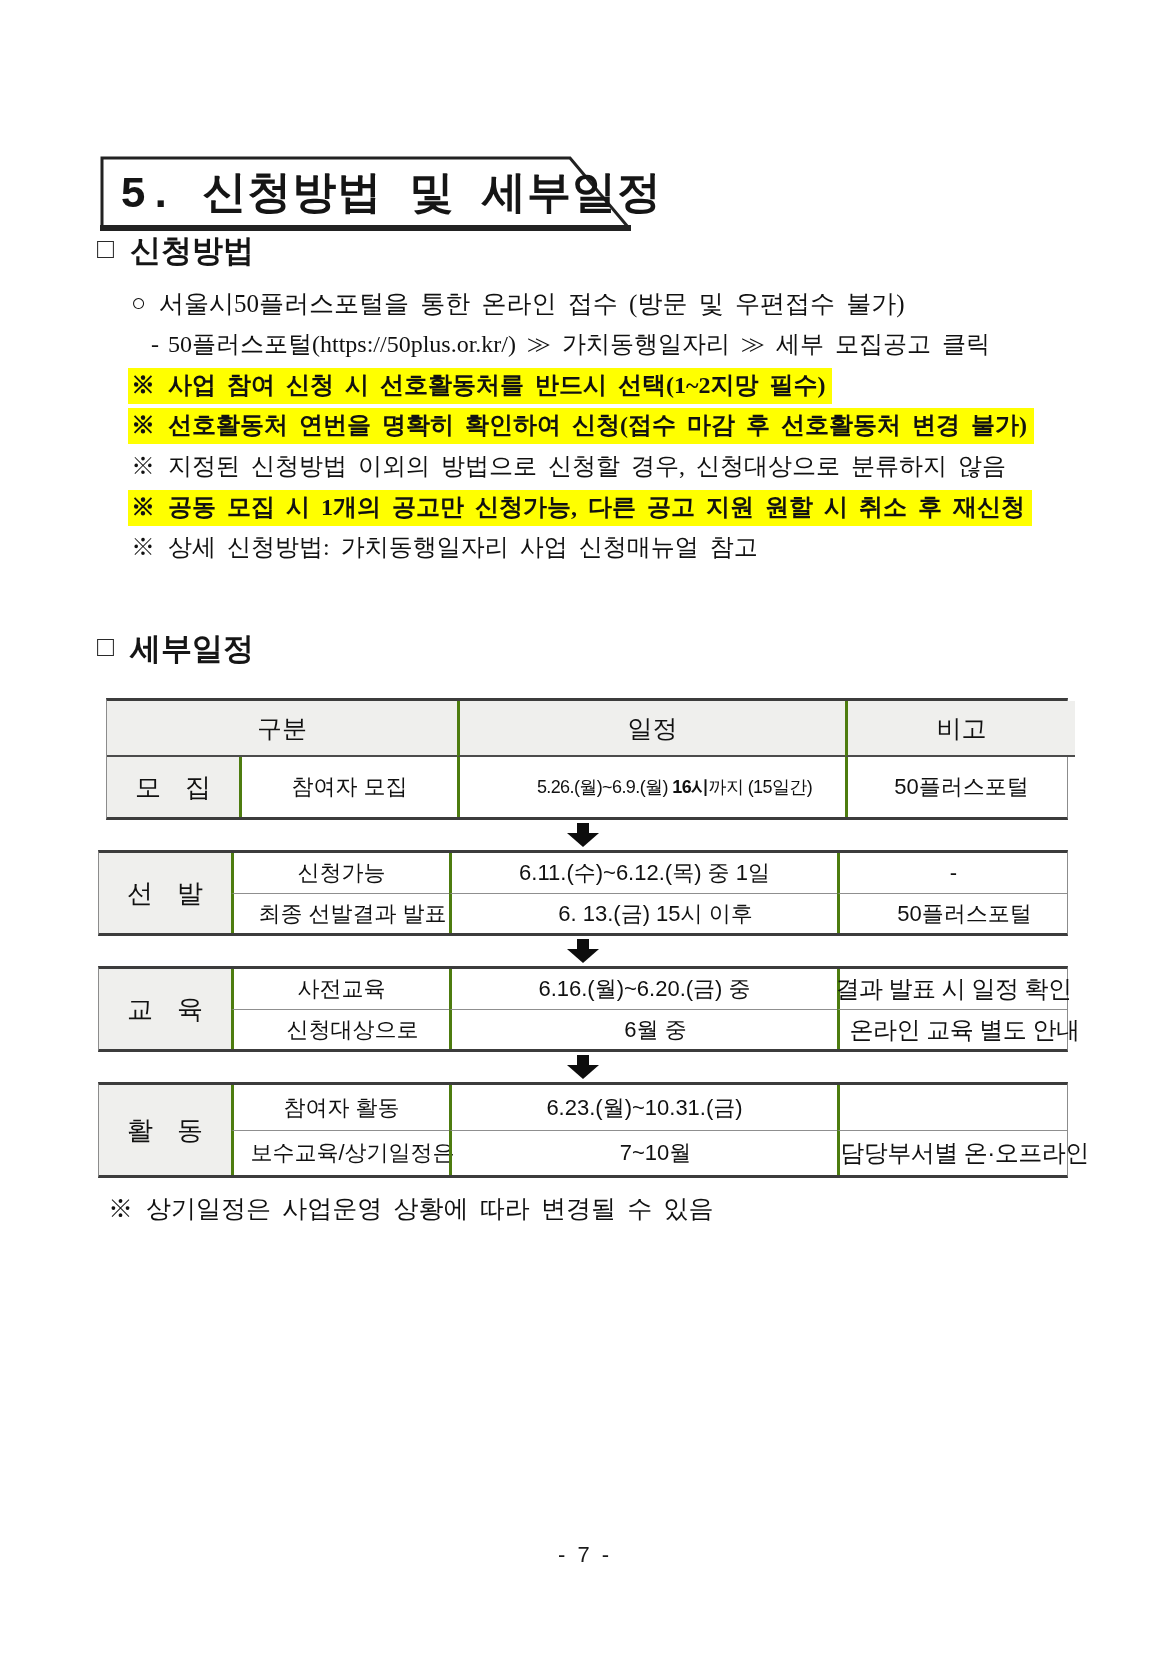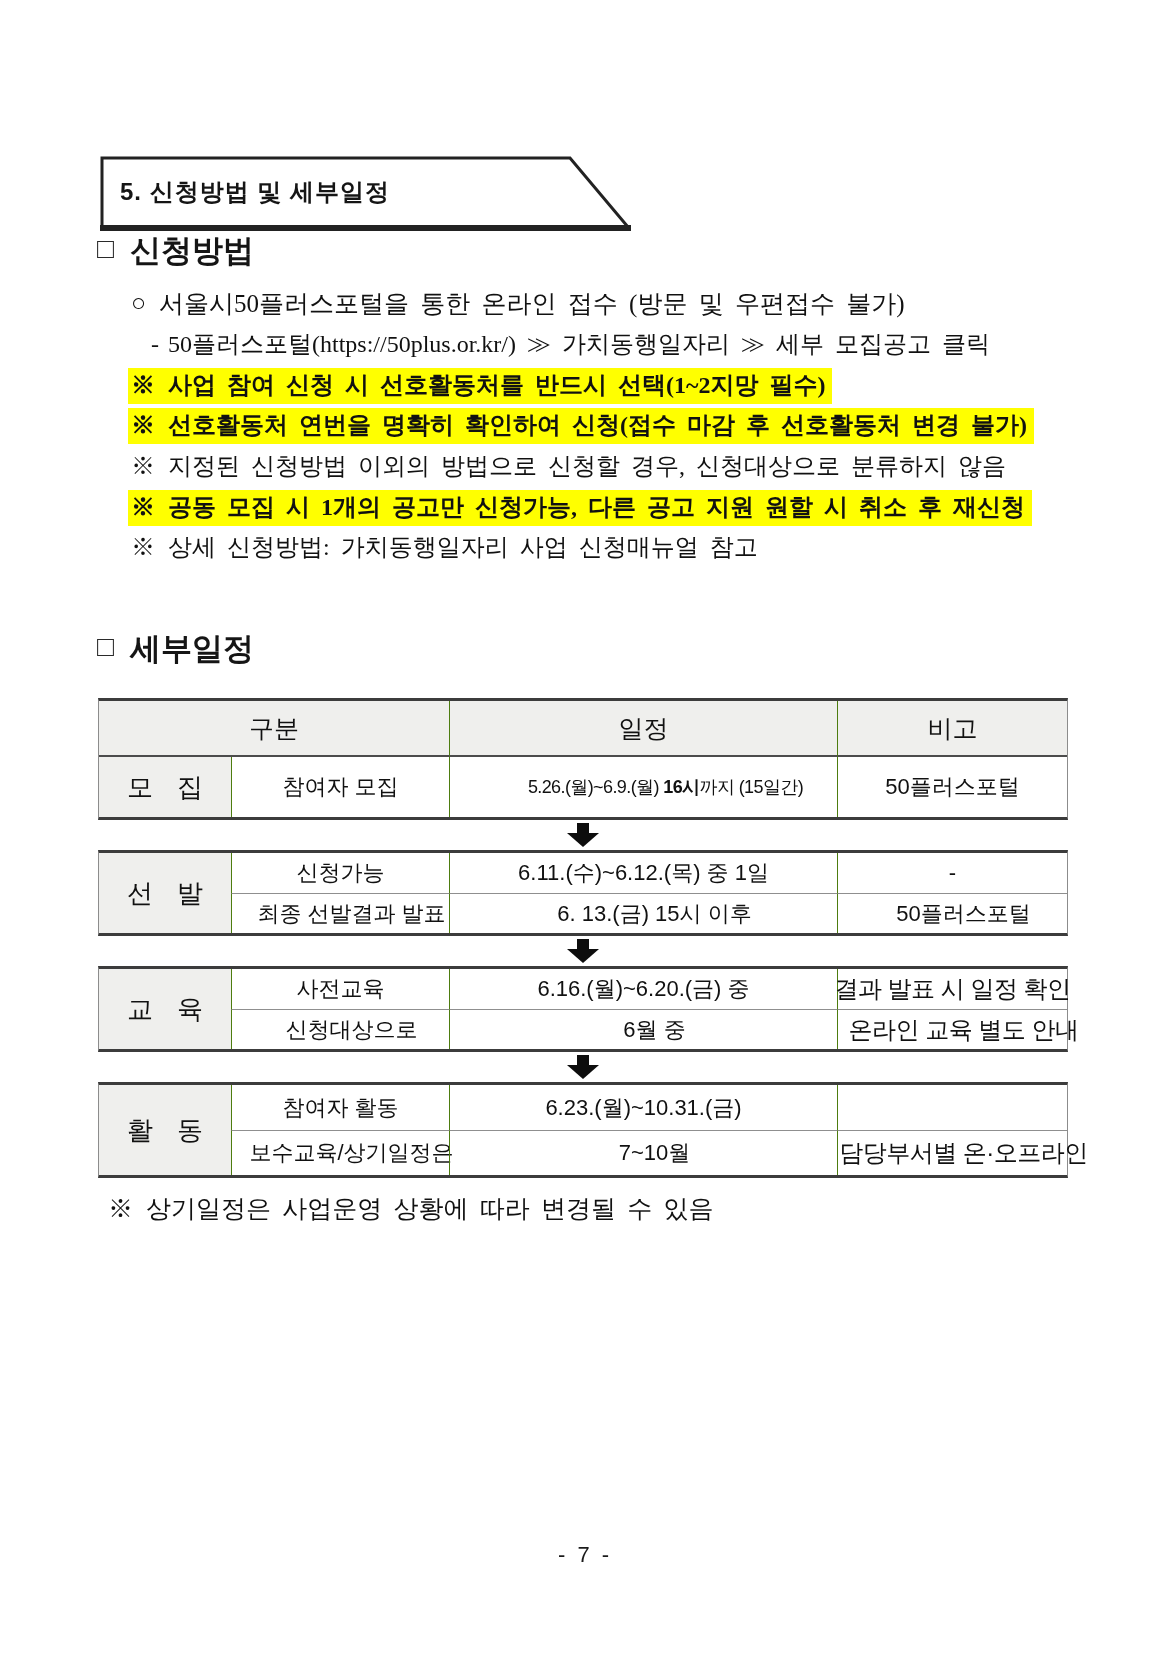--- a/index.html
+++ b/index.html
@@ -23,23 +23,23 @@
     height: 78px;
   }
   .banner svg { position: absolute; left: 0; top: 0; }
   .banner-text {
     position: absolute;
     left: 20px;
     top: 0;
     height: 72px;
     display: flex;
     align-items: center;
-    font-family: Liberation Sans, sans-serif;
+    font-family: Liberation Mono, monospace;
     font-weight: 700;
-    font-size: 24px;
+    font-size: 44px;
     letter-spacing: 1px;
     color: #151515;
     white-space: nowrap;
   }
 
   
   .sec-head {
     position: absolute;
     left: 97px;
     display: flex;
@@ -87,28 +87,28 @@
     font-family: "Liberation Sans", "DejaVu Sans", sans-serif;
   }
   .tblock {
     display: grid;
     grid-template-columns: 132px 218px 388px 230px;
     border-top: 3px solid #3c3c3c;
     border-bottom: 3px solid #3c3c3c;
     border-left: 1px solid #8c8c8c;
     border-right: 1px solid #8c8c8c;
   }
-  .b1 { grid-template-rows: 56px 60px; }
+  .b1 { grid-template-rows: 56px 60px; margin-left: 8px; }
   .b2, .b3 { grid-template-rows: 40px 40px; }
   .b4 { grid-template-rows: 45px 45px; }
   .cell {
     display: flex;
     align-items: center;
     justify-content: center;
-    border-left: 1px solid #4d7c0f;
+    border-left: 3px solid #4d7c0f;
     font-size: 22px;
     padding: 0 5px;
     overflow: visible;
     white-space: nowrap;
   }
   .first { border-left: none; }
   .hdr { background: #efefed; font-size: 25px; border-bottom: 2px solid #4c4c4c; }
   .span2 { grid-column: 1 / 3; }
   .glabel {
     grid-row: 1 / 3;

